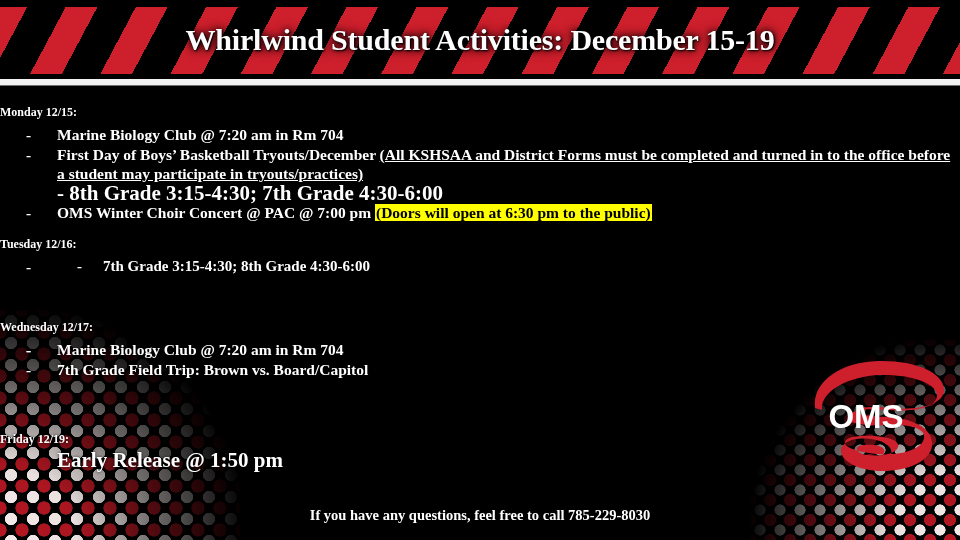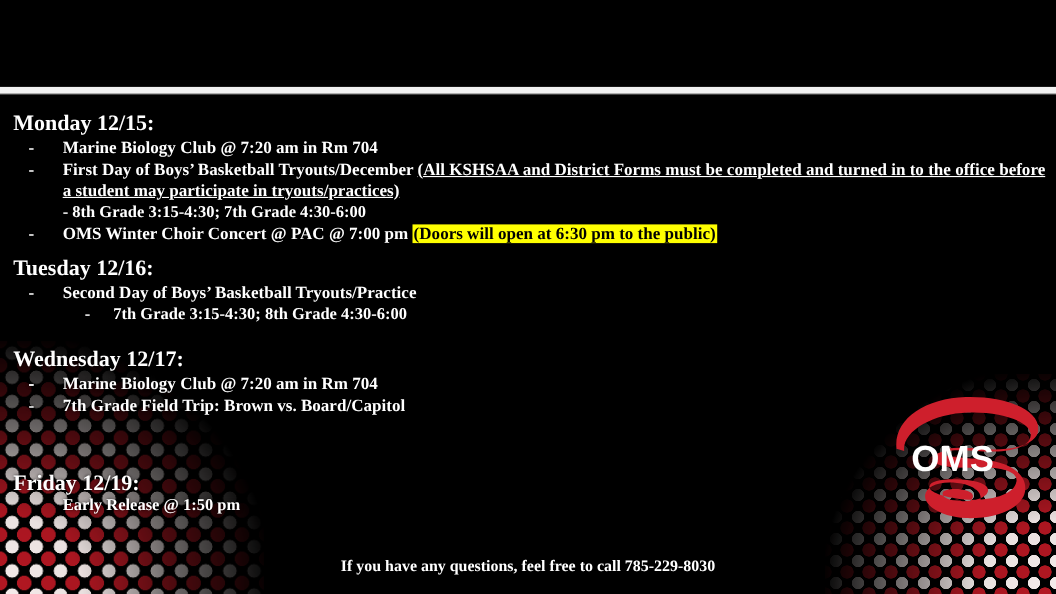--- a/index.html
+++ b/index.html
@@ -82,42 +82,41 @@
   }
   #oms-logo svg{display:block;}
 
   
   #content{
     position:absolute;left:0;top:85px;width:960px;height:455px;
     color:#ffffff;
   }
   .day-block{ position:absolute; left:0; width:960px; }
   .day-head{
-    font-size:20px;font-weight:bold;color:#ffffff;
-    padding-left:12px;
+    font-size:12px;font-weight:bold;color:#ffffff;
     text-shadow:0 0 3px rgba(0,0,0,.9);
     line-height:18px;
   }
   .item{
     position:relative;
     font-size:15.5px;font-weight:bold;color:#ffffff;
     line-height:19.5px;
     padding-left:57px;
     text-shadow:0 0 3px rgba(0,0,0,.9);
   }
   .item > .dash{
     position:absolute;left:26px;top:0;
     color:#ffffff;font-weight:bold;
   }
   .item.nested{
     padding-left:103px;font-size:15px;
   }
   .item.nested > .dash{ left:77px; }
   .plainline{
-    font-size:15px;font-weight:bold;color:#ffffff;
+    font-size:21px;font-weight:bold;color:#ffffff;
     padding-left:57px;line-height:19.5px;
     text-shadow:0 0 3px rgba(0,0,0,.9);
   }
   .u{ text-decoration:underline; }
   .hl{
     background:#ffff00;color:#000000;
     text-shadow:none;
     padding:0 1px;
     font-weight:bold;
     margin-top:11px;
@@ -127,20 +126,26 @@
     text-align:center;
     font-size:14.5px;font-weight:bold;color:#ffffff;
     text-shadow:0 0 3px rgba(0,0,0,.9);
   }
 </style>
 </head>
 <body>
 
 <div id="stage">
 
+  <div id="banner">
+    <div class="stripes"></div>
+    <div class="stripe-fade-top"></div>
+    <div class="stripe-fade-bot"></div>
+    <div id="banner-title">Whirlwind Student Activities: December 15-19</div>
+  </div>
   <div id="white-rule"></div>
 
   <div id="halftone-bl" class="halftone"></div>
   <div id="halftone-br" class="halftone"></div>
 
   <div id="oms-logo">
     <svg viewBox="0 0 130 125" width="130" height="125" aria-hidden="true">
       <g>
         <path d="M8 52 C6 34, 34 18, 66 17 C98 16, 124 26, 123 38 C122 50, 100 54, 74 52
                  C52 50, 36 52, 34 58 C32 65, 48 68, 70 67 C94 66, 112 70, 110 80
@@ -174,21 +179,20 @@
       <div class="item">
         <span class="dash">-</span>
         <span>OMS Winter Choir Concert @ PAC @ 7:00 pm </span><span class="hl">(Doors will open at 6:30 pm to the public)</span>
       </div>
     </div>
 
     <div class="day-block" style="top:150px;">
       <div class="day-head">Tuesday 12/16:</div>
       <div class="item" style="margin-top:4px;">
         <span class="dash">-</span>
-        <span>Second Day of Boys’ Basketball Tryouts/Practice</span>
       </div>
       <div class="item nested">
         <span class="dash">-</span>
         <span>7th Grade 3:15-4:30; 8th Grade 4:30-6:00</span>
       </div>
     </div>
 
     <div class="day-block" style="top:233px;">
       <div class="day-head">Wednesday 12/17:</div>
       <div class="item" style="margin-top:4px;">

